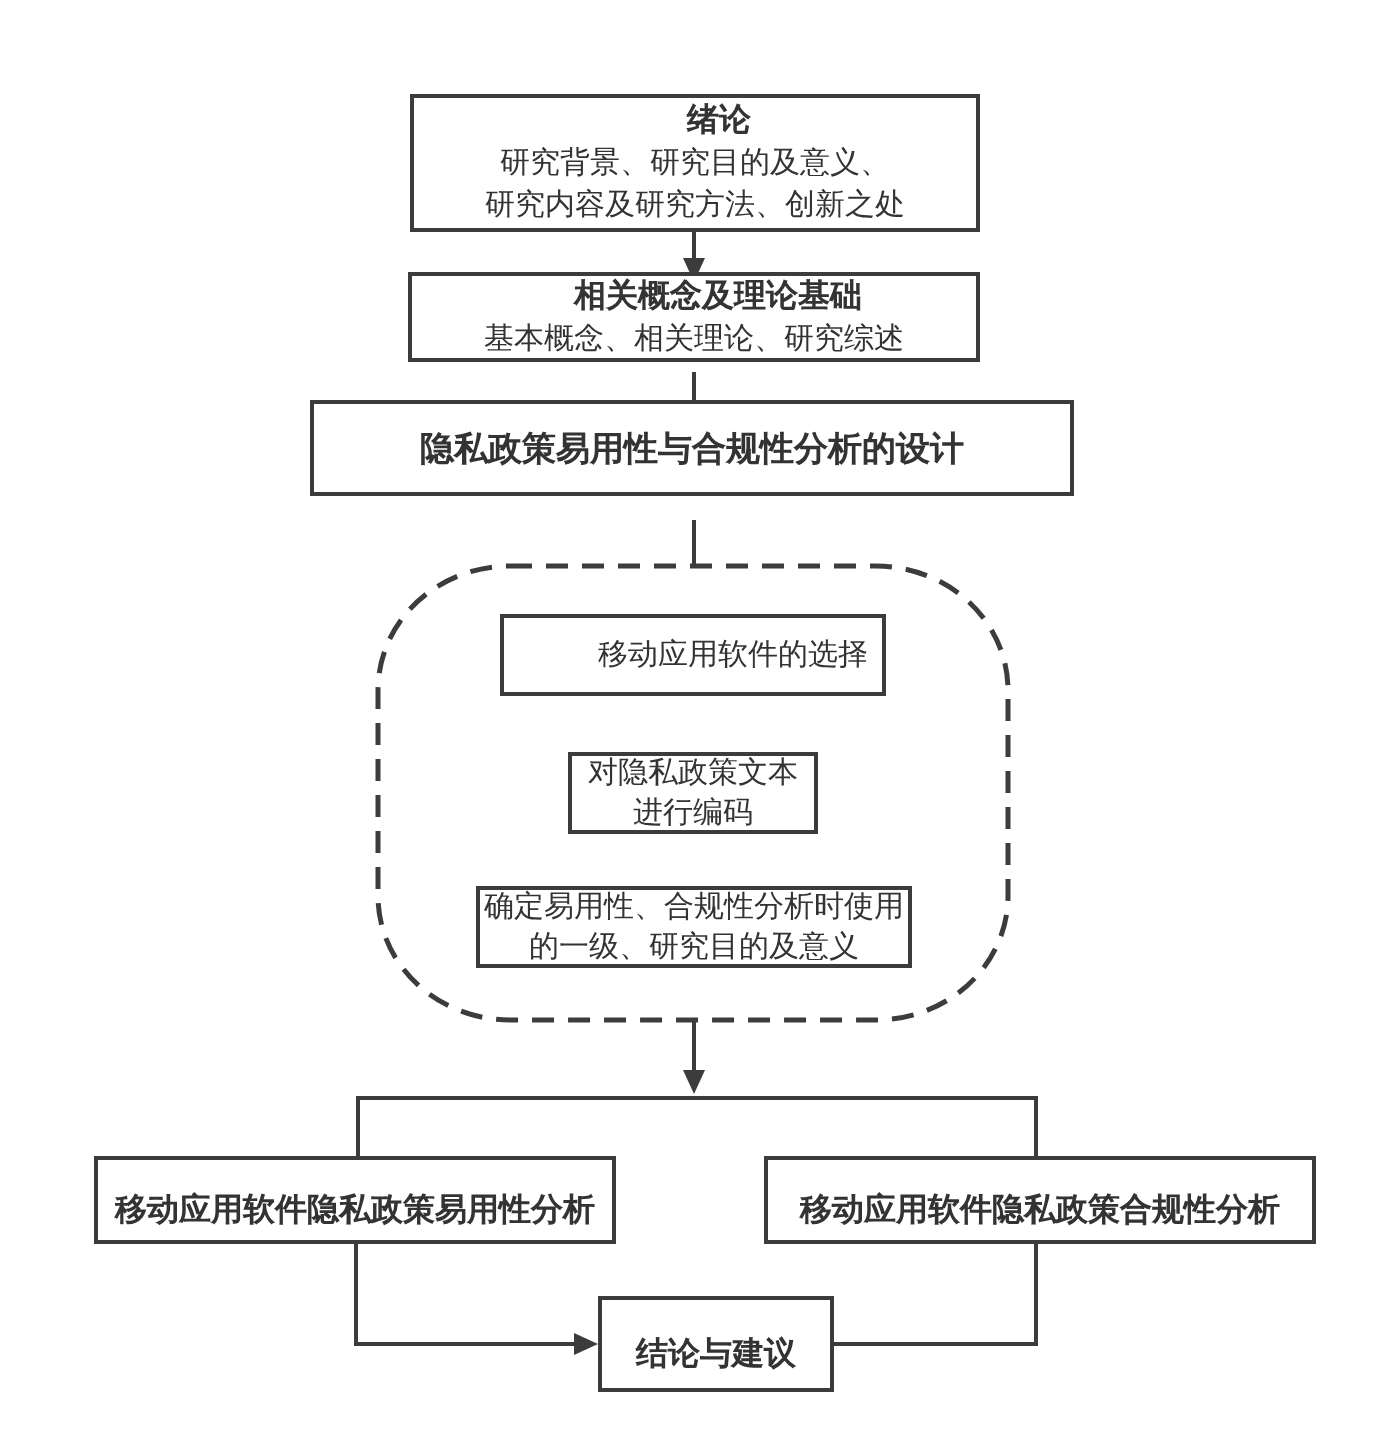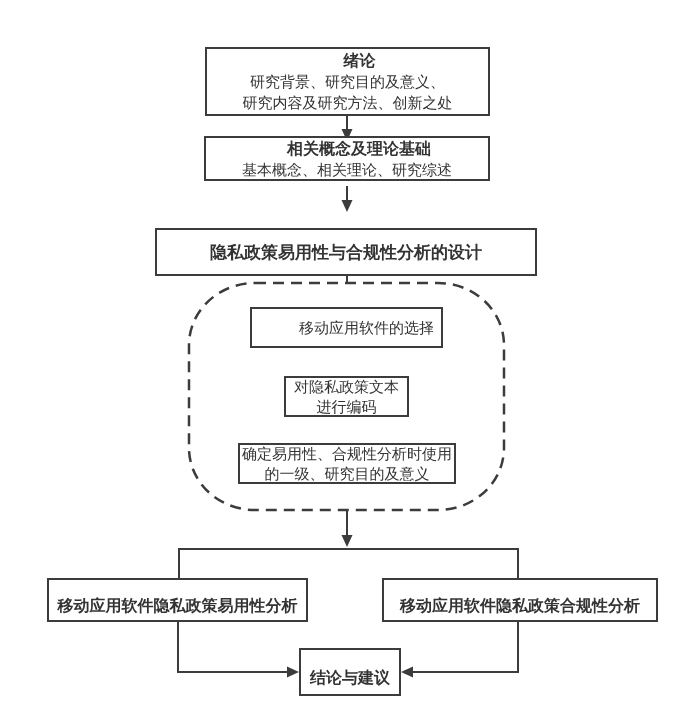--- a/index.html
+++ b/index.html
@@ -30,27 +30,27 @@
     line-height: 21px;
   }
   .node-title { font-weight: bold; font-size: 16px; padding-left: 24px; }
   .node-line  { font-size: 15px; }
   .bold-label { font-weight: bold; font-size: 16px; margin-top: 11px; }
   .big-label  { font-weight: bold; font-size: 17px; }
 
   
   #node-intro       { left: 205px; top:  47px; width: 285px; height: 69px; }
   #node-concepts    { left: 204px; top: 136px; width: 286px; height: 45px; justify-content: space-between; }
-  #node-design      { left: 155px; top: 228px; width: 382px; height: 48px; }
+  #node-design      { left: 155px; top: 200px; width: 382px; height: 48px; }
   #node-select-app  { left: 250px; top: 307px; width: 193px; height: 41px; padding-left: 40px; }
   #node-encode      { left: 284px; top: 376px; width: 125px; height: 41px; line-height: 20px; text-align: right; }
   #node-determine   { left: 238px; top: 443px; width: 218px; height: 41px; line-height: 20px; }
   #node-usability   { left:  47px; top: 578px; width: 261px; height: 44px; }
   #node-compliance  { left: 382px; top: 578px; width: 276px; height: 44px; }
-  #node-conclusion  { left: 299px; top: 648px; width: 102px; height: 48px; }
+  #node-conclusion  { left: 299px; top: 648px; width: 118px; height: 48px; }
 </style>
 </head>
 <body>
 
 <div class="canvas">
 
   <svg class="connector-layer" viewBox="0 0 688 728" xmlns="http://www.w3.org/2000/svg">
     <g stroke="#3c3c3c" stroke-width="2" fill="none">
 
       <line x1="347" y1="116" x2="347" y2="130"></line>

